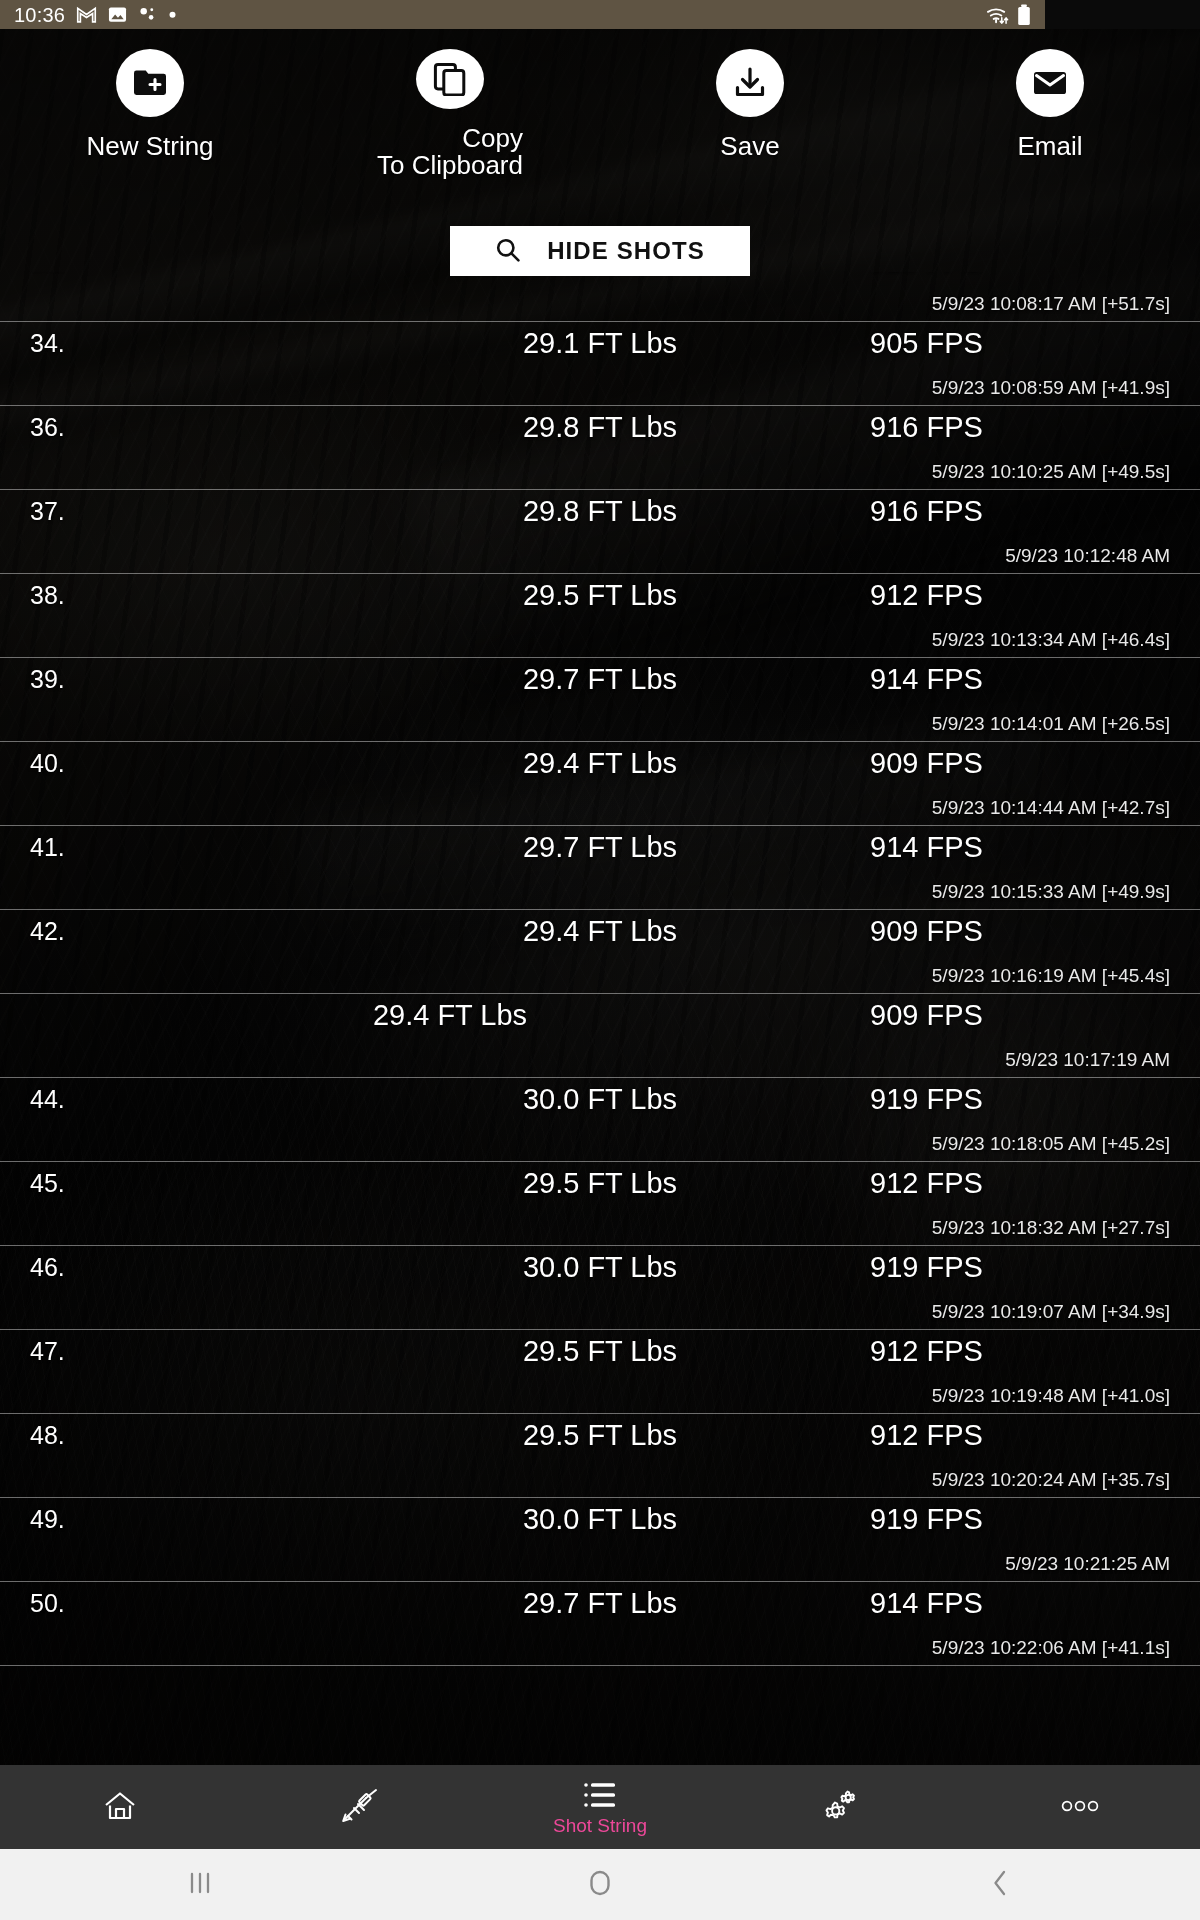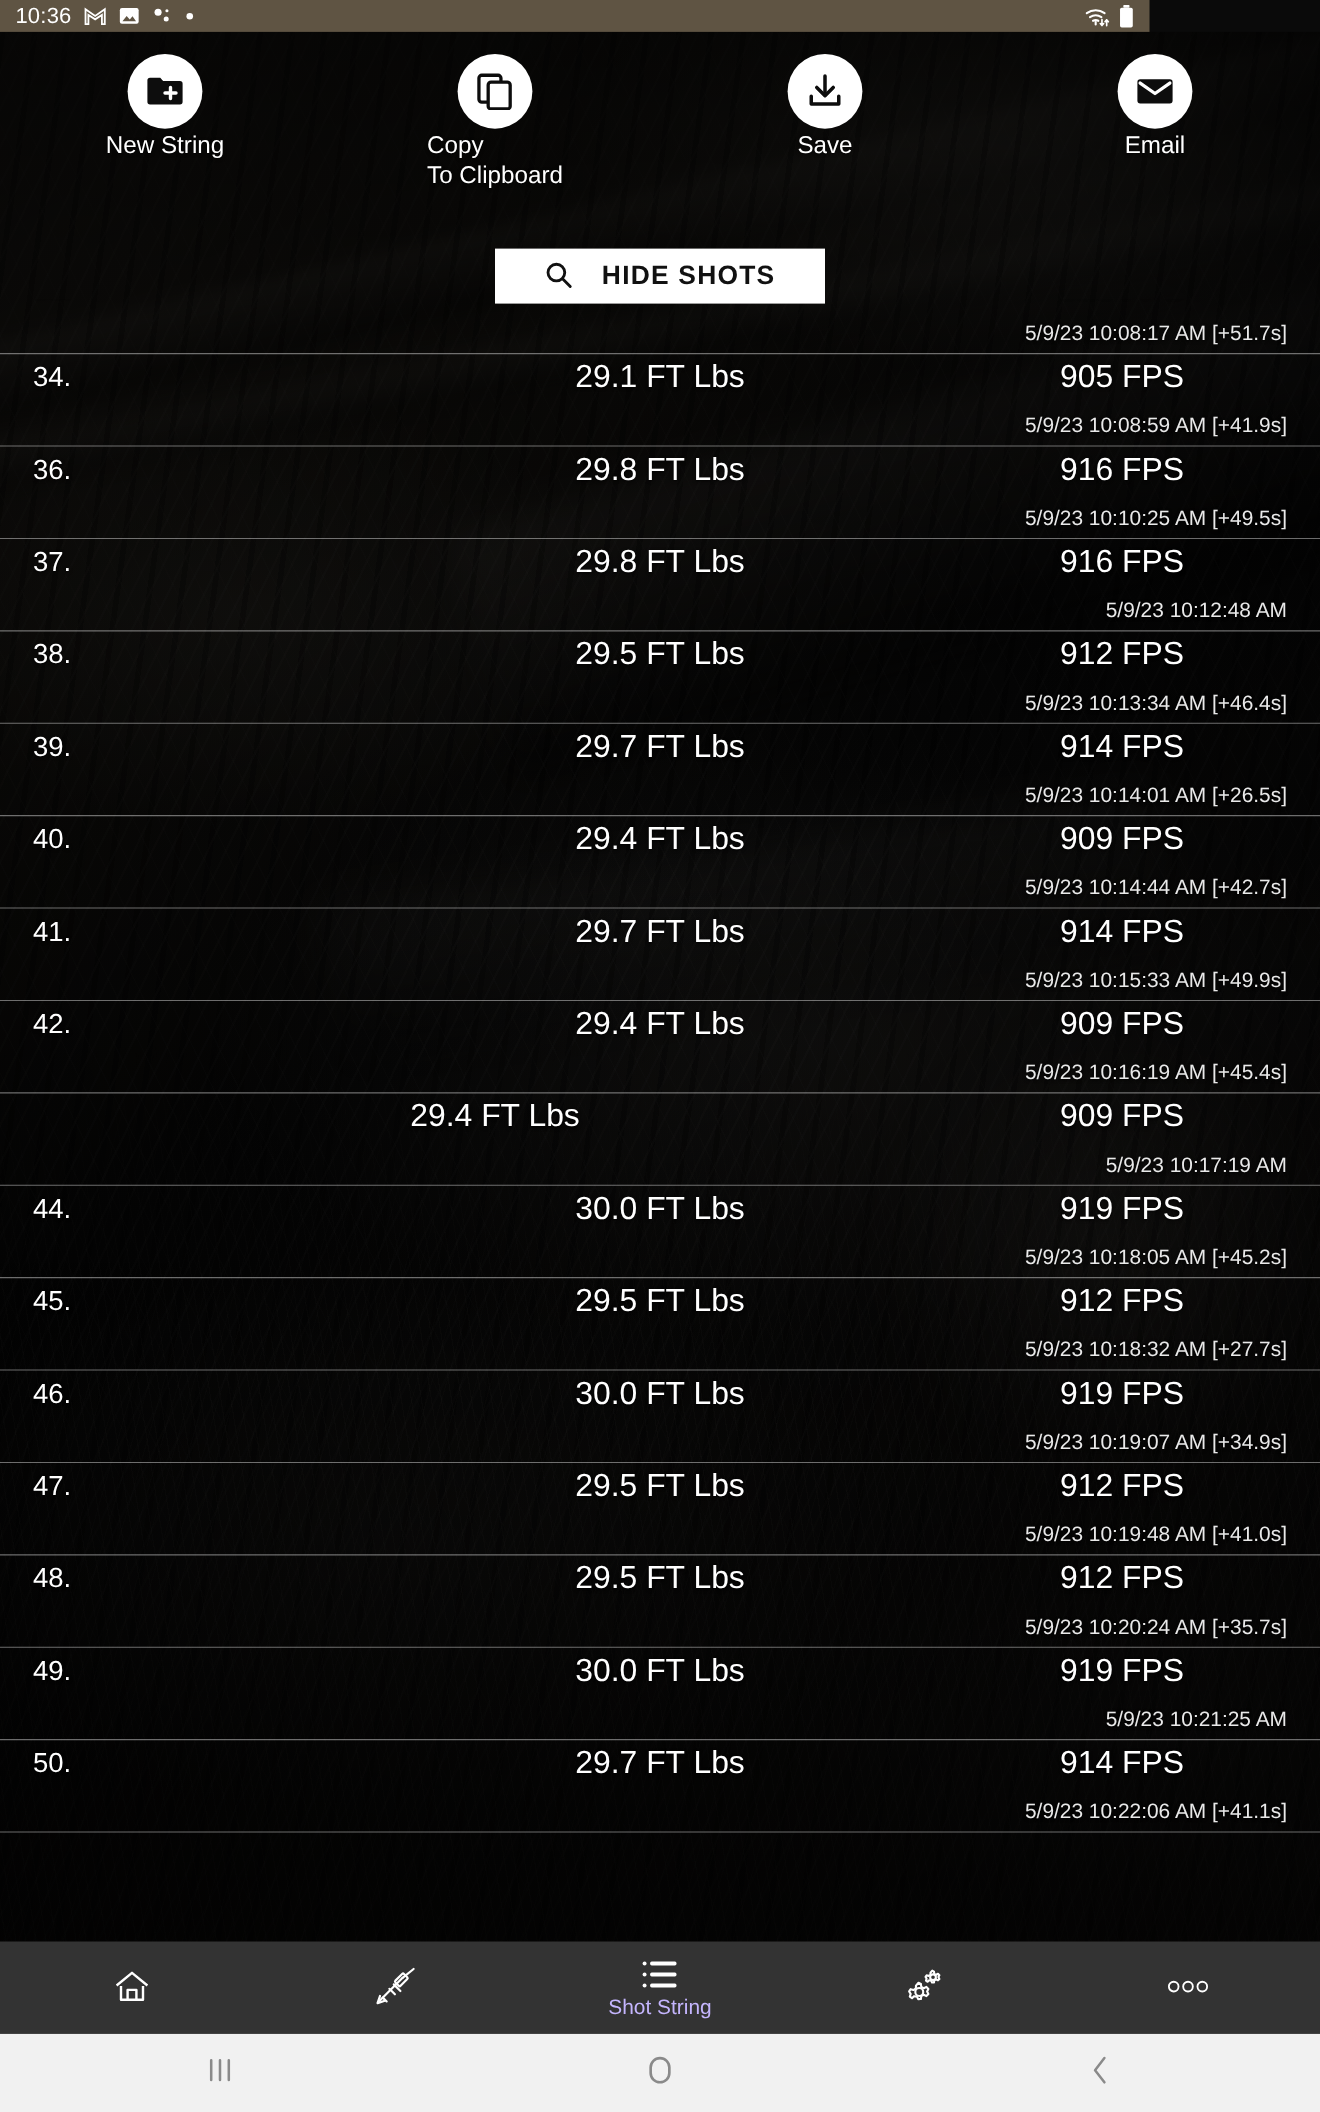--- a/index.html
+++ b/index.html
@@ -83,22 +83,22 @@
   }
   .action{
     flex:1; display:flex; flex-direction:column; align-items:center;
     padding-top:20px; cursor:pointer;
   }
   .action .circle{
     width:68px;height:68px;border-radius:50%;background:#ffffff;
     display:flex;align-items:center;justify-content:center;
   }
   .action .alabel{
-    margin-top:1px;color:#ffffff;font-size:22px;line-height:27px;
-    text-align:left;white-space:pre-line;
+    margin-top:16px;color:#ffffff;font-size:26px;line-height:27px;
+    text-align:right;white-space:pre-line;
     text-shadow:0 1px 3px rgba(0,0,0,.85);
   }
 
   
   #hideshots-wrap{
     position:absolute; top:226px; left:0; width:1200px;
     display:flex; justify-content:center; z-index:20;
   }
   #hideshots{
     background:#ffffff;border:none;border-radius:0;
@@ -125,37 +125,37 @@
   .row.clipped{height:50px;}
   .row .main{
     position:absolute; left:30px; right:30px; top:4px;
     display:flex; align-items:flex-start;
     color:#ffffff;
     text-shadow:0 1px 3px rgba(0,0,0,.9);
   }
   .row.clipped .main{top:-28px;}
   .row .idx{font-size:25px;line-height:34px;width:300px;}
   .row .energy{font-size:29px;line-height:34px;flex:1;text-align:center;}
-  .row .speed{font-size:29px;line-height:34px;width:300px;text-align:center;}
+  .row .speed{font-size:29px;line-height:34px;width:300px;text-align:left;}
   .row .stamp{
     position:absolute; right:30px; bottom:6px;
     font-size:19px; line-height:22px; color:#e9e9e9;
     text-shadow:0 1px 3px rgba(0,0,0,.9);
   }
 
   
   #bottomnav{
     position:absolute; left:0; top:1765px; width:1200px; height:84px;
     background:#333333; display:flex; z-index:40;
   }
   .navitem{
     flex:1;display:flex;flex-direction:column;align-items:center;justify-content:center;
     cursor:pointer;gap:2px;
   }
-  .navitem .nlabel{color:#c4b5fd;font-size:19px;line-height:22px;}
+  .navitem .nlabel{color:#ec4899;font-size:19px;line-height:22px;}
   .navitem .nicon{display:flex;align-items:center;justify-content:center;height:36px;}
 
   
   #sysnav{
     position:absolute;left:0;top:1849px;width:1200px;height:71px;
     background:#f1f1f1;display:flex;align-items:center;z-index:50;
   }
   .sysbtn{flex:1;display:flex;align-items:center;justify-content:center;cursor:pointer;}
 </style>
 </head>

